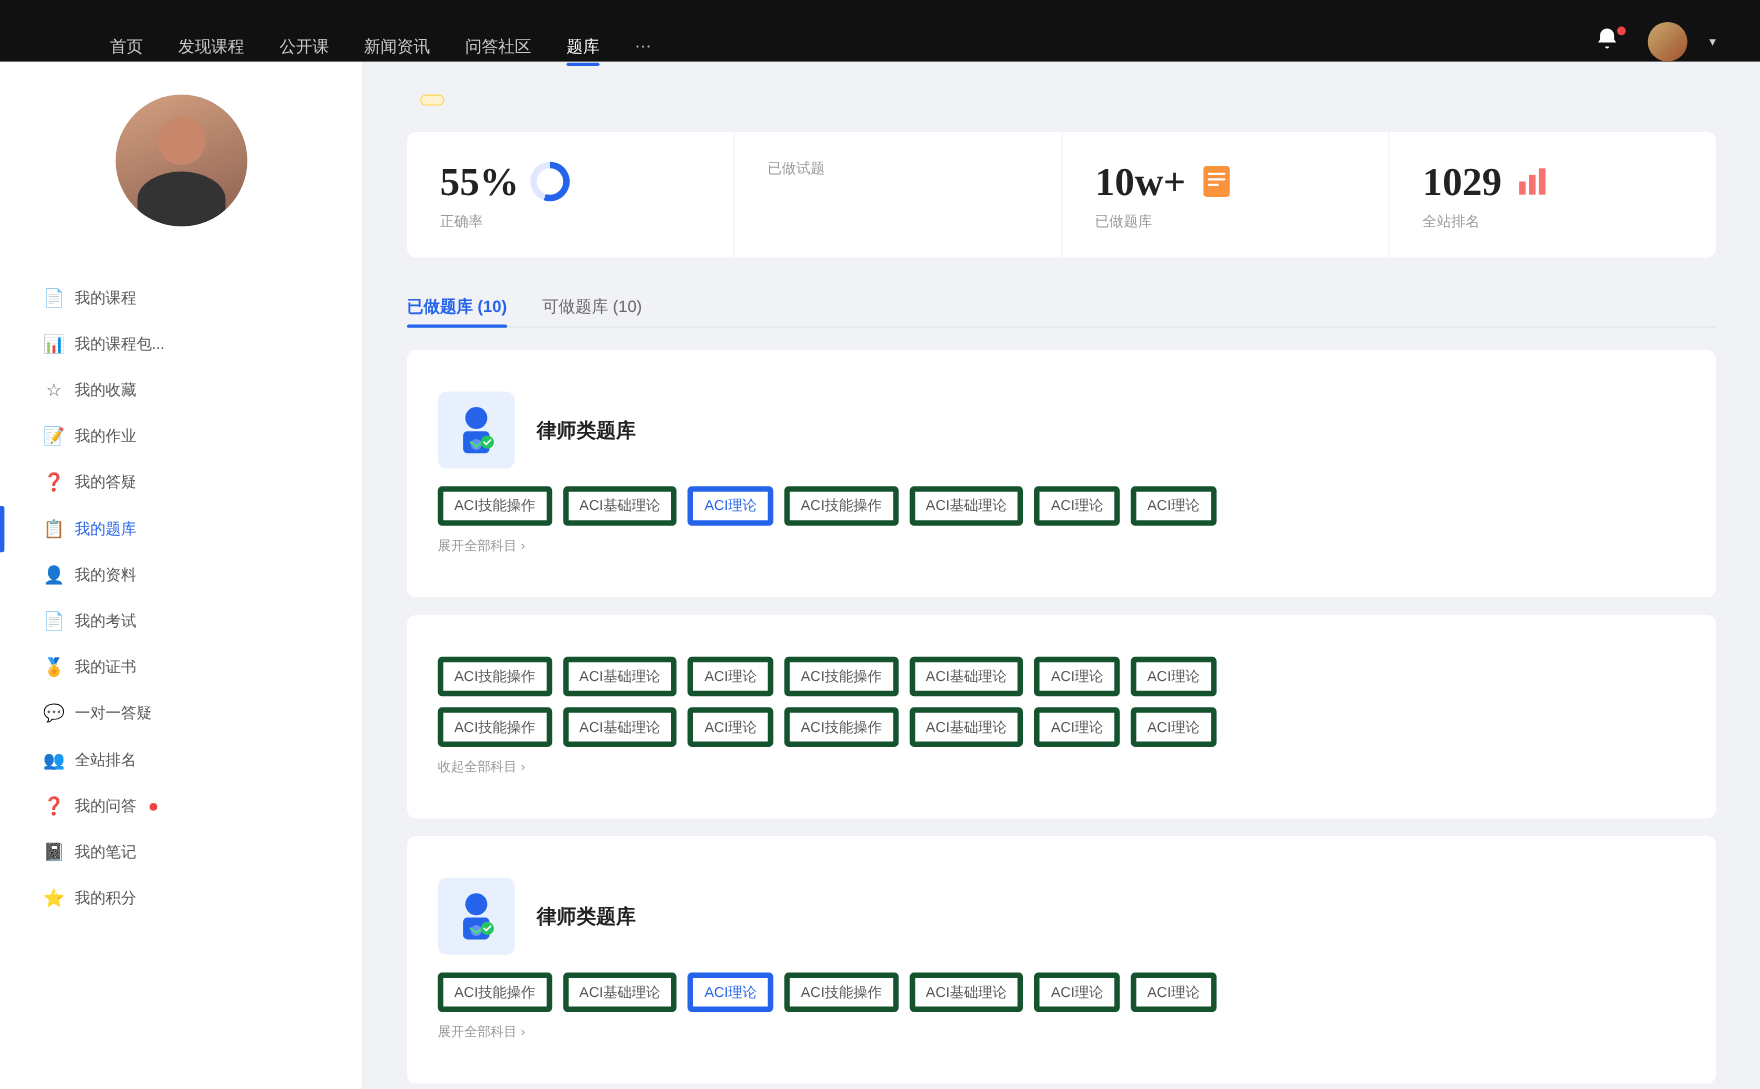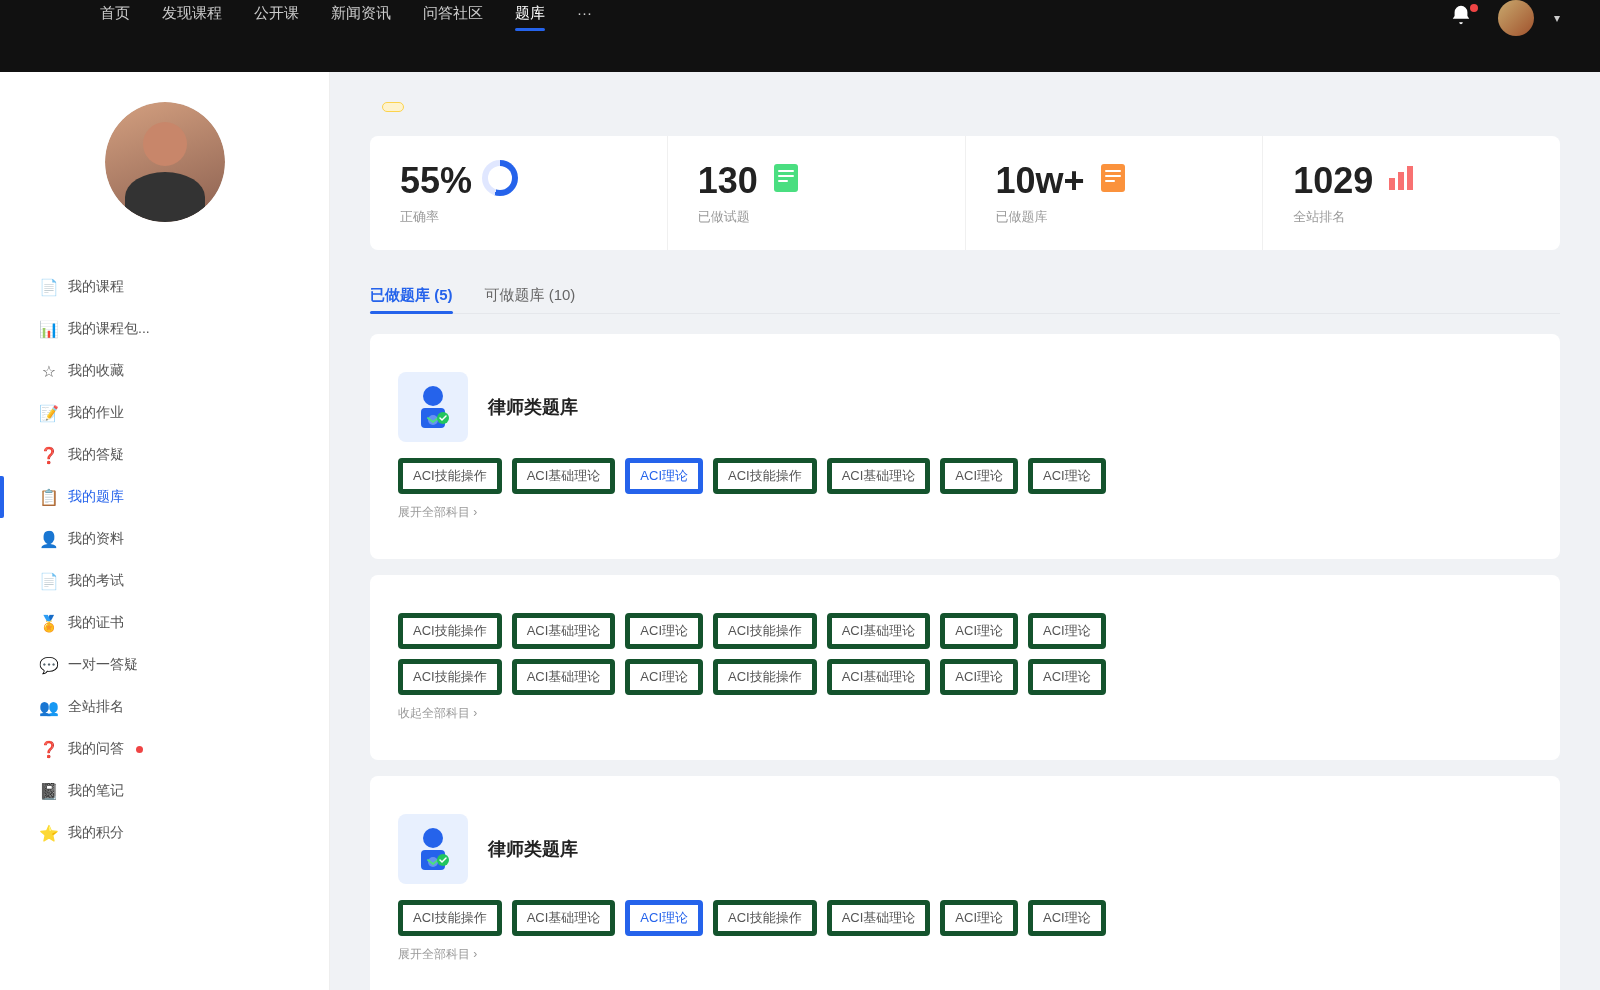--- a/index.html
+++ b/index.html
@@ -1,23 +1,23 @@
 <!DOCTYPE html>
 <html><head>
   <meta charset="utf-8">
   <style>
     * { box-sizing: border-box; margin: 0; padding: 0; }
     body { font-family: "PingFang SC", "Microsoft YaHei", sans-serif; background: #f0f2f5; min-height: 990px; }
 
     
     .navbar {
       background: #111;
-      height: 72px;
-      display: flex;
-      align-items: flex-start;
+      height: 56px;
+      display: flex;
+      align-items: flex-end;
       padding: 0 40px;
       gap: 40px;
       position: relative;
     }
     .nav-logo {
       color: #fff;
       font-size: 28px;
       font-weight: bold;
       letter-spacing: 2px;
       margin-right: 20px;
@@ -225,21 +225,23 @@
       flex: 1;
       padding: 24px 30px;
       display: flex;
       flex-direction: column;
       gap: 6px;
       border-right: 1px solid #f0f0f0;
     }
     .stat-item:last-child { border-right: none; }
     .stat-top {
       display: flex;
+      align-items: center;
       gap: 10px;
+      font-family: Liberation Serif, serif;
     }
     .stat-value {
       font-size: 36px;
       font-weight: 700;
       color: #222;
     }
     .stat-icon {
       width: 36px; height: 36px;
       display: flex; align-items: center; justify-content: center;
     }
@@ -452,31 +454,20 @@
     <div class="stat-item">
           <div class="stat-top">
             <span class="stat-value">55%</span>
             <div class="stat-icon">
               <div class="pie-mini"></div>
             </div>
           </div>
           <div class="stat-label">正确率</div>
         </div>
         <div class="stat-item">
-          <div class="stat-top">
-            <span class="stat-value">130</span>
-            <div class="stat-icon">
-              <svg width="32" height="32" viewBox="0 0 32 32">
-                <rect x="4" y="2" width="24" height="28" rx="3" fill="#4ade80"></rect>
-                <rect x="8" y="8" width="16" height="2" rx="1" fill="#fff"></rect>
-                <rect x="8" y="13" width="16" height="2" rx="1" fill="#fff"></rect>
-                <rect x="8" y="18" width="10" height="2" rx="1" fill="#fff"></rect>
-              </svg>
-            </div>
-          </div>
           <div class="stat-label">已做试题</div>
         </div>
         <div class="stat-item">
           <div class="stat-top">
             <span class="stat-value">10w+</span>
             <div class="stat-icon">
               <svg width="32" height="32" viewBox="0 0 32 32">
                 <rect x="4" y="2" width="24" height="28" rx="3" fill="#fb923c"></rect>
                 <rect x="8" y="8" width="16" height="2" rx="1" fill="#fff"></rect>
                 <rect x="8" y="13" width="16" height="2" rx="1" fill="#fff"></rect>
@@ -496,21 +487,21 @@
                 <rect x="22" y="4" width="6" height="24" fill="#f87171"></rect>
               </svg>
             </div>
           </div>
           <div class="stat-label">全站排名</div>
         </div>
       </div>
 
     <div class="tabs-row">
 
-    <span class="tab-item active">已做题库 (5)</span>
+    <span class="tab-item active">已做题库 (10)</span>
         <span class="tab-item">可做题库 (10)</span>
       </div>
 
     <div id="qbank-list">
 
     <div class="qbank-card">
           <div class="qbank-header">
             <div class="qbank-icon">
               <svg width="50" height="50" viewBox="0 0 50 50">
       <circle cx="25" cy="14" r="10" fill="#2563eb"></circle>

